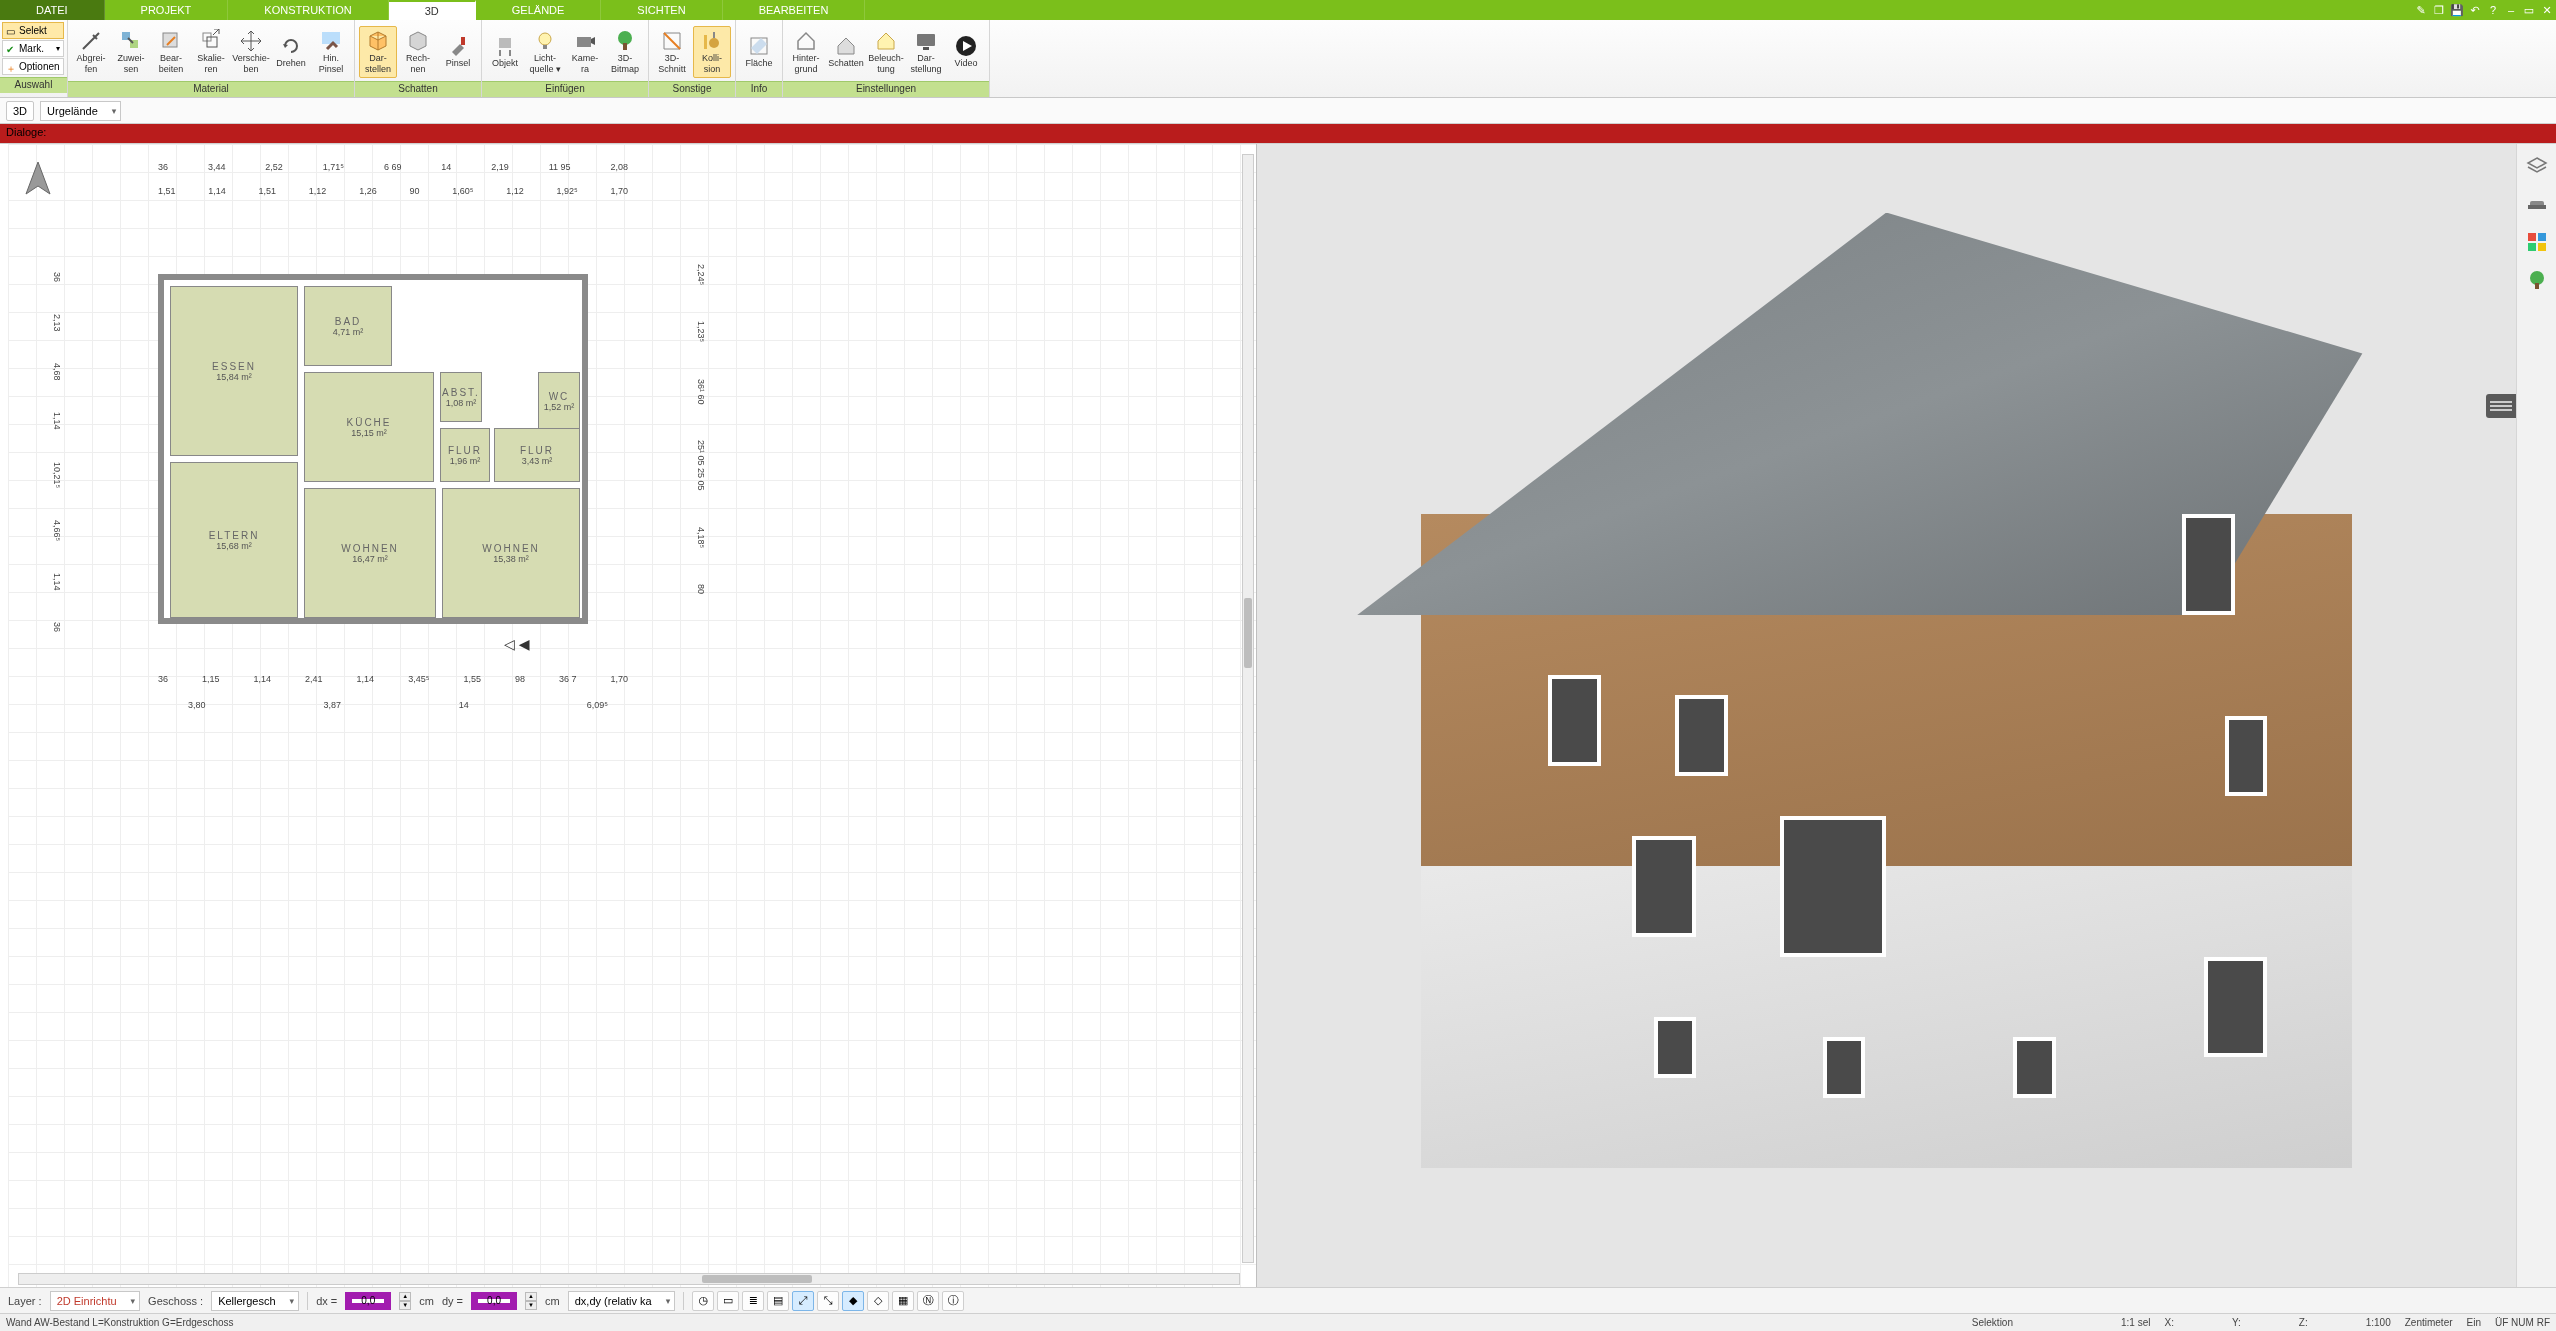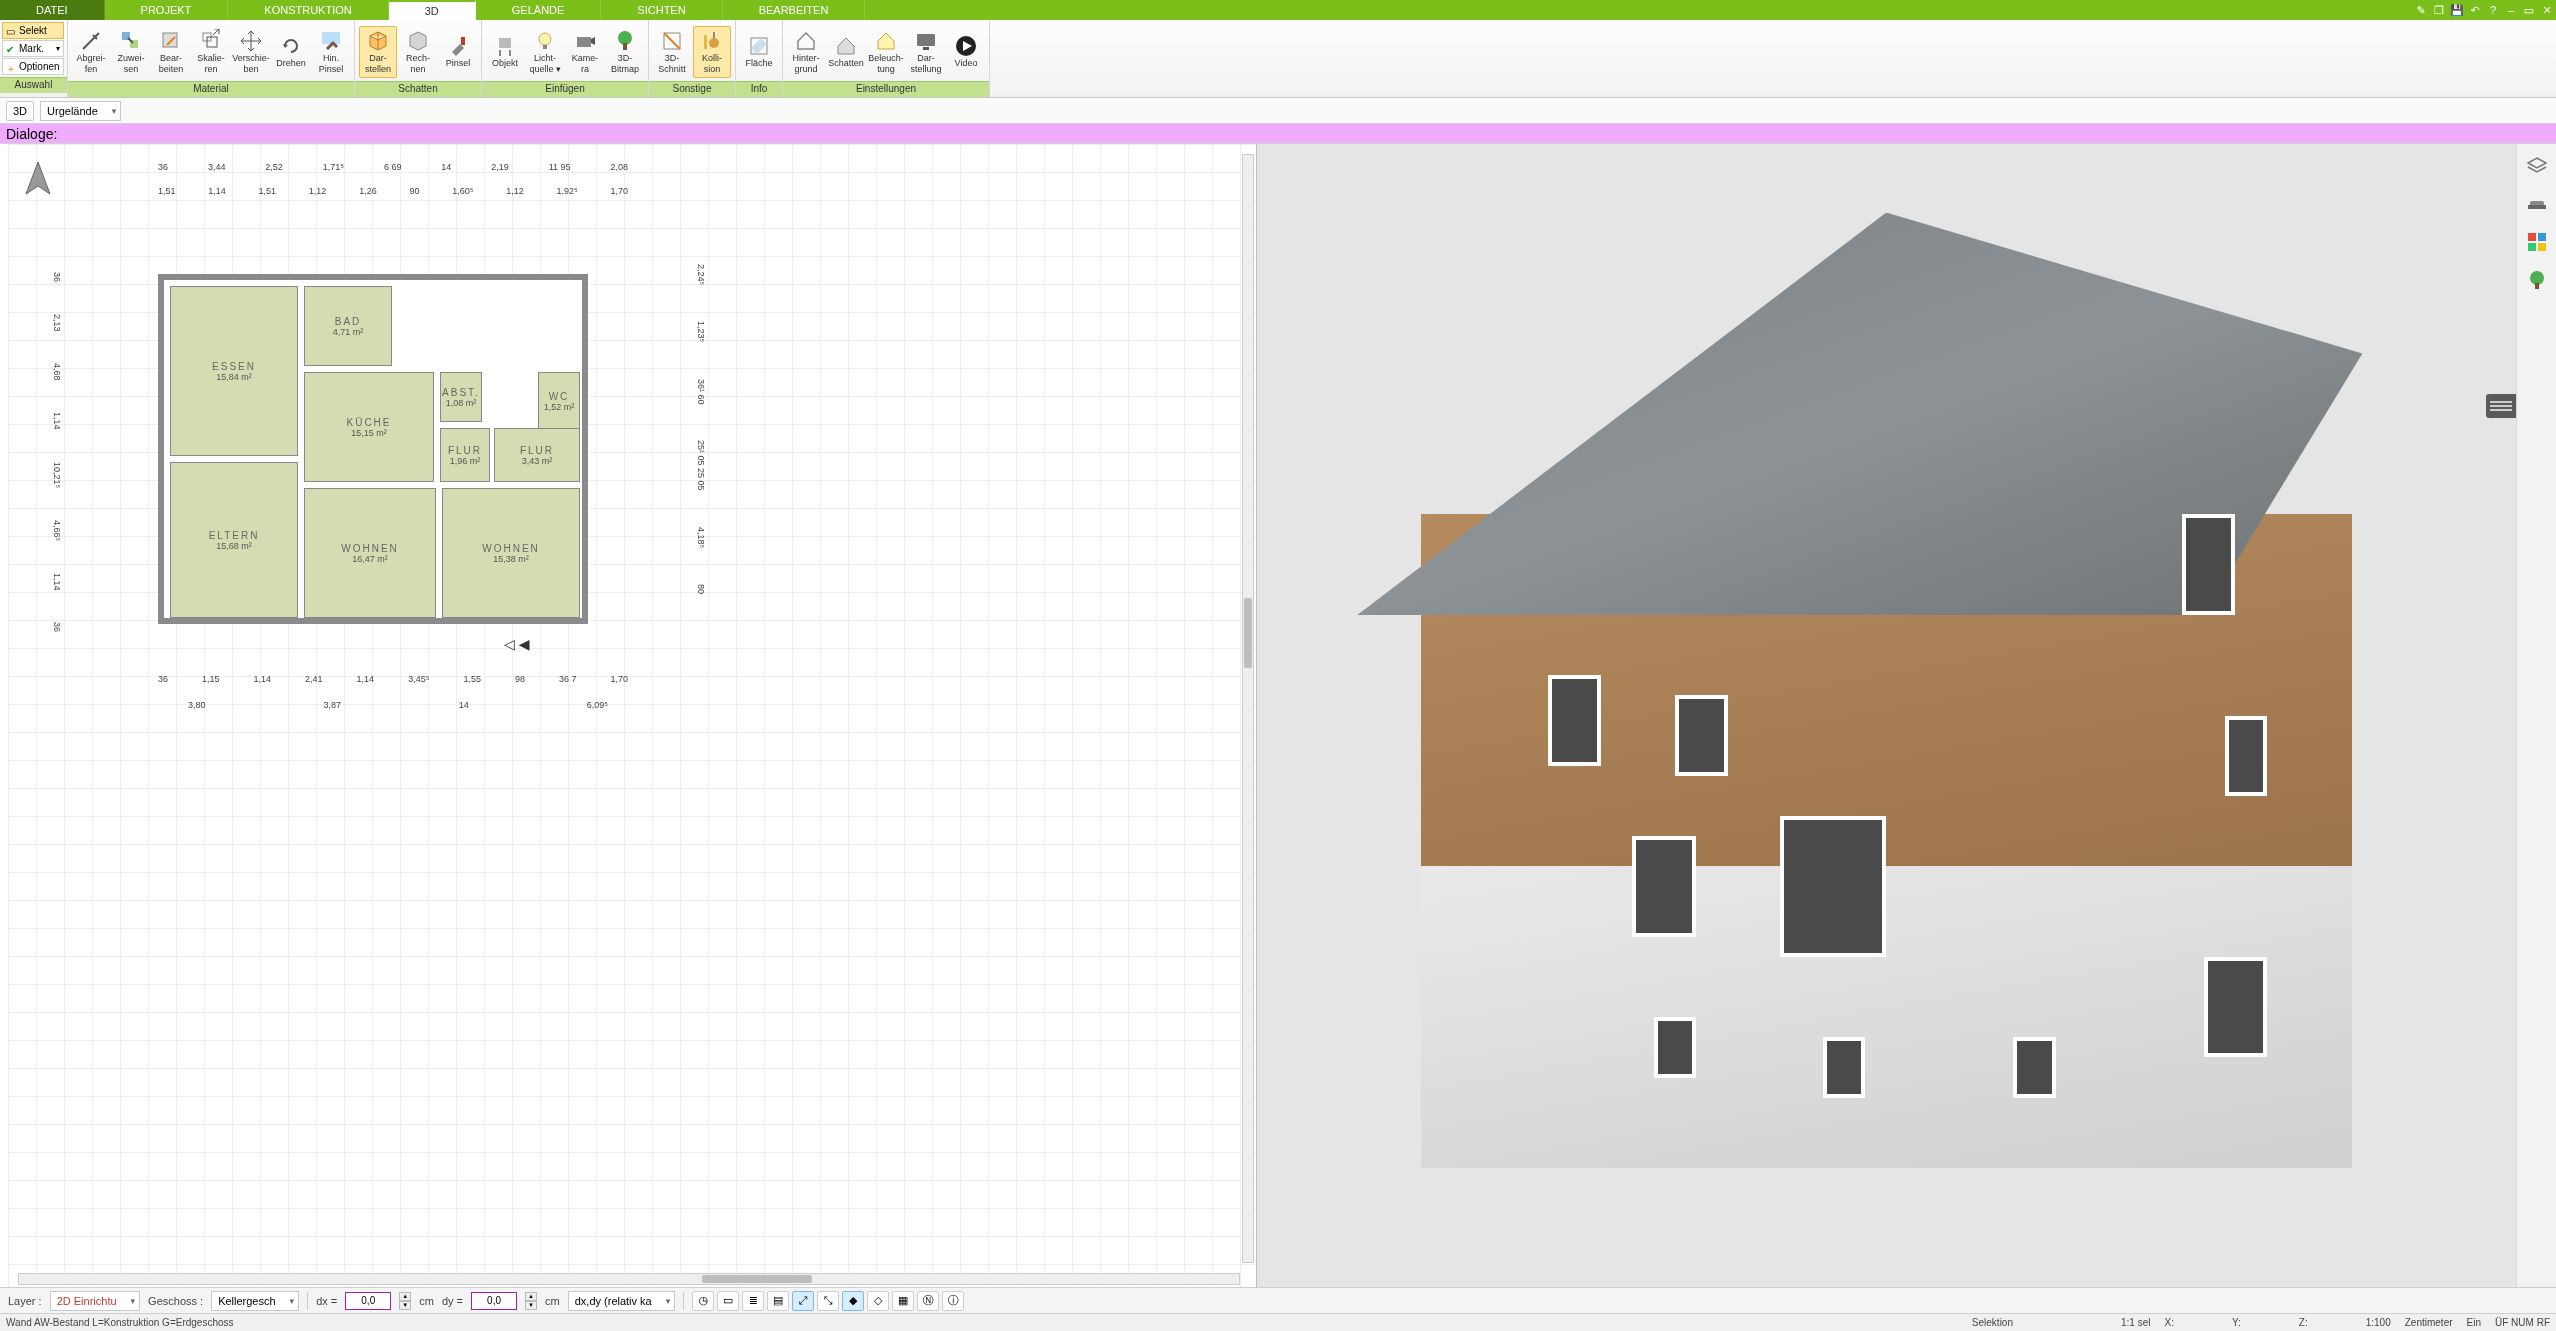--- a/index.html
+++ b/index.html
@@ -24,21 +24,21 @@
 .rbtn-big .lbl { font-size: 9px; text-align: center; line-height: 11px; color: #333; white-space: pre-line; }
 .auswahl-col { width: 66px; display: flex; flex-direction: column; gap: 1px; padding: 2px; }
 .auswahl-item { height: 17px; font-size: 10px; display: flex; align-items: center; padding: 0 3px; border: 1px solid #d0d0d0; background: #fff; cursor: pointer; gap: 3px; }
 .auswahl-item .ai-ico { width: 10px; height: 10px; }
 
 
 .subbar { height: 26px; border-bottom: 1px solid #d0d0d0; display: flex; align-items: center; padding: 0 6px; gap: 6px; font-size: 11px; background: #fafafa; }
 .pill { border: 1px solid #c8c8c8; background: #fff; height: 20px; display: flex; align-items: center; padding: 0 6px; border-radius: 2px; font-size: 11px; }
 .dropdown { border: 1px solid #c8c8c8; background: #fff; height: 20px; display: flex; align-items: center; padding: 0 4px 0 6px; font-size: 11px; gap: 14px; cursor: pointer; }
 .dropdown::after { content:"▾"; font-size: 9px; color:#666; }
-.dialoge-bar { height: 20px; border-bottom: 1px solid #d0d0d0; font-size: 14px; padding: 2px 6px; background: #f0abfc; }
+.dialoge-bar { height: 20px; border-bottom: 1px solid #d0d0d0; font-size: 11px; padding: 2px 6px; background: #b91c1c; }
 
 
 .workspace { position: absolute; top: 144px; bottom: 44px; left: 0; right: 0; display: flex; margin-left: 8px; }
 .pane { position: relative; background: #f9f9f9; }
 .pane-2d { flex: 0 0 49%; background: #fff; background-image:
   linear-gradient(#eee 1px, transparent 1px),
   linear-gradient(90deg, #eee 1px, transparent 1px);
   background-size: 28px 28px; border-right: 1px solid #bfbfbf; }
 .pane-3d { flex: 1; background: #e5e5e5; position: relative; }
 .side-strip { width: 40px; background: #f2f2f2; border-left: 1px solid #d6d6d6; display: flex; flex-direction: column; align-items: center; gap: 14px; padding-top: 10px; }
@@ -60,21 +60,21 @@
   clip-path: polygon(10% 80%, 50% 0%, 95% 35%, 80% 100%, 0% 100%); }
 .wall-upper{ position:absolute; left:6%; right:6%; top:30%; height:35%;
   background:linear-gradient(170deg,#b58a5f,#9b734c); }
 .wall-lower{ position:absolute; left:6%; right:6%; top:60%; height:35%;
   background:linear-gradient(170deg,#ececec,#cfcfcf); }
 .win{ position:absolute; background:#4a4a4a; border:4px solid #fff; }
 
 
 .bottombar { position:absolute; left:0; right:0; bottom:18px; height:26px; background:#f4f4f4; border-top:1px solid #cfcfcf; display:flex; align-items:center; padding:0 8px; gap:8px; font-size:11px; }
 .bottombar .lbl{ color:#444; }
-.numbox{ width:46px; height:18px; border:1px solid #a21caf; background:#fff; text-align:center; font-size:10px; display:flex; align-items:center; justify-content:center;}
+.numbox{ width:46px; height:18px; border:7px solid #a21caf; background:#fff; text-align:center; font-size:10px; display:flex; align-items:center; justify-content:center;}
 .spin{ width:12px; display:flex; flex-direction:column; }
 .spin span{ height:9px; border:1px solid #bbb; background:#eee; font-size:6px; text-align:center; line-height:7px; cursor:pointer;}
 .bbtn{ width:22px; height:20px; border:1px solid #cfcfcf; background:#fdfdfd; display:flex; align-items:center; justify-content:center; cursor:pointer; border-radius:2px;}
 .bbtn.active{ background:#d6ecff; border-color:#7db6e8; }
 
 
 .status{ position:absolute; left:0; right:0; bottom:0; height:18px; background:#f0f0f0; border-top:1px solid #cfcfcf; font-size:10px; display:flex; align-items:center; padding:0 6px; gap:14px; color:#444;}
 .status .flex{flex:1;}
 </style>
 </head>

